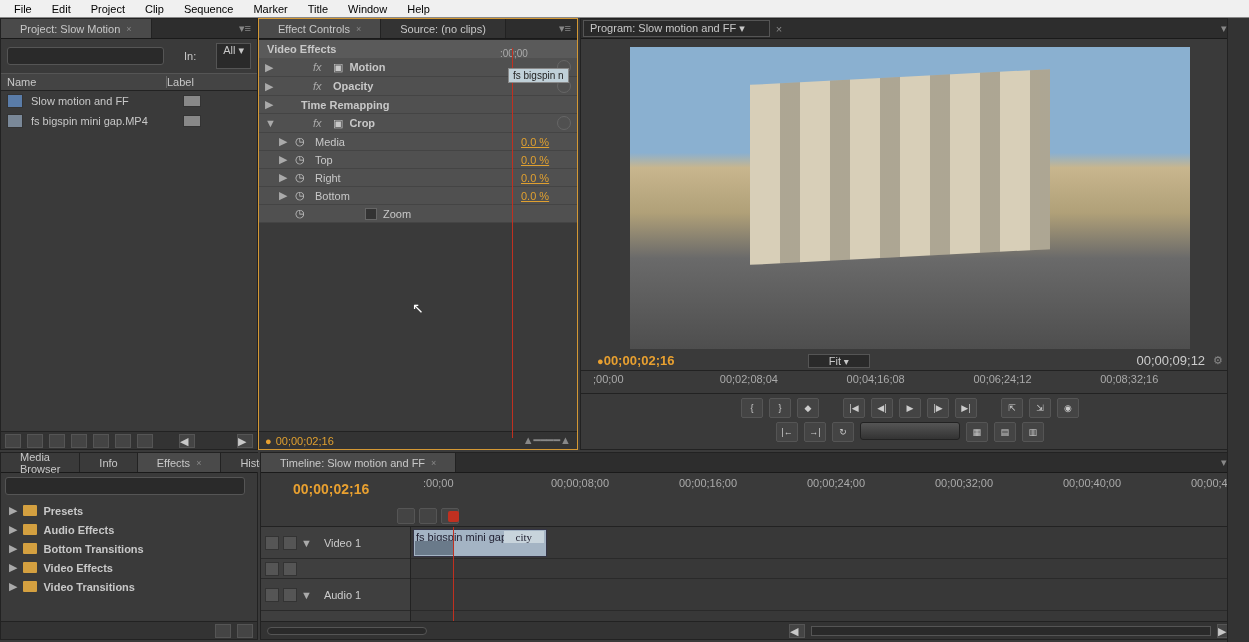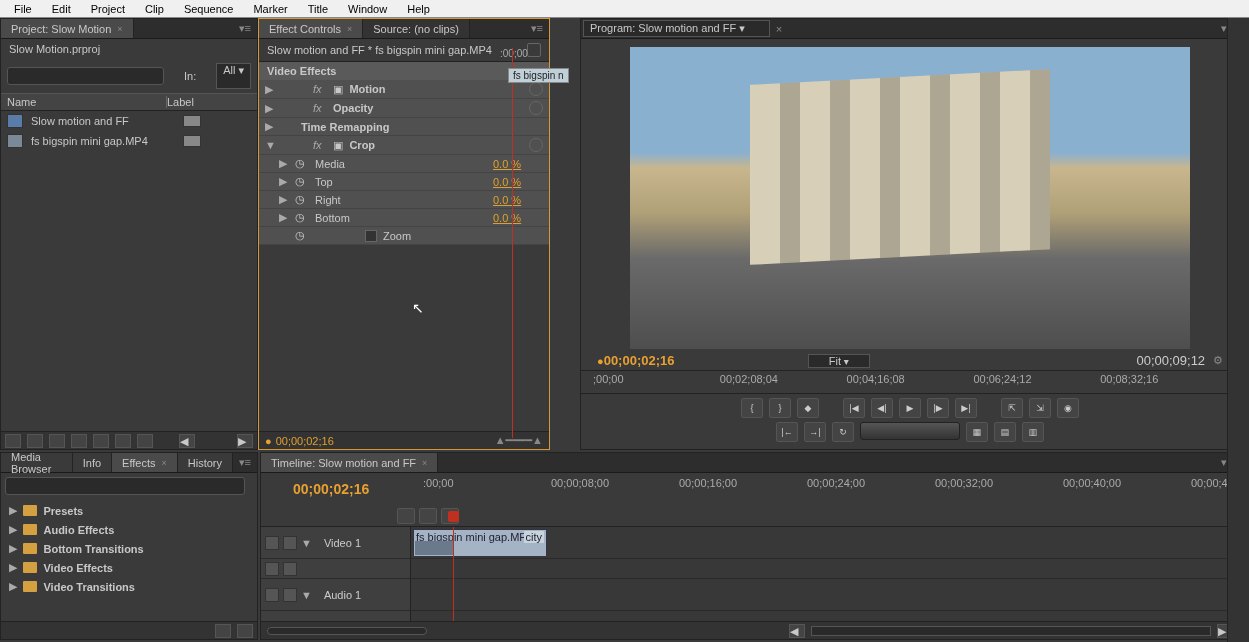--- a/index.html
+++ b/index.html
@@ -5,21 +5,21 @@
 * { margin: 0; padding: 0; box-sizing: border-box; font-family: Arial, sans-serif; font-size: 11px; }
 body { background: #3a3a3a; color: #c8c8c8; width: 1249px; height: 642px; overflow: hidden; position: relative; }
 
 
 .menubar { background: #f0f0f0; color: #000; height: 18px; display: flex; align-items: center; padding: 0 4px; border-bottom: 1px solid #888; }
 .menubar span { padding: 0 10px; cursor: pointer; }
 
 
 .panel { background: #3a3a3a; border: 1px solid #222; position: absolute; }
 .panel-tabs { display: flex; background: #2d2d2d; height: 20px; border-bottom: 1px solid #1a1a1a; align-items: center; }
-.tab { padding: 2px 10px; background: #3a3a3a; border-right: 1px solid #222; height: 100%; display: flex; align-items: center; position: relative; }
+.tab { padding: 2px 19px; background: #3a3a3a; border-right: 1px solid #222; height: 100%; display: flex; align-items: center; position: relative; }
 .tab.active { background: #4a4a4a; }
 .tab .x { margin-left: 6px; font-size: 9px; color: #888; }
 .panel-menu-icon { margin-left: auto; padding: 0 6px; color: #888; }
 
 
 #project-panel { left: 0; top: 18px; width: 258px; height: 432px; }
 .proj-header { display: flex; padding: 6px; gap: 10px; }
 .proj-thumb { width: 78px; height: 56px; background: #1a1a1a; border: 1px solid #555; }
 .proj-meta { flex: 1; display: flex; flex-direction: column; justify-content: flex-end; align-items: flex-end; padding-bottom: 4px; }
 .proj-name { padding: 4px 8px; }
@@ -30,21 +30,21 @@
 .proj-col-name { width: 160px; border-right: 1px solid #666; }
 .proj-items { }
 .proj-item { display: flex; align-items: center; padding: 3px 6px; gap: 8px; }
 .proj-item .icon { width: 16px; height: 14px; background: #5a7ca8; border: 1px solid #333; }
 .proj-item .icon.video { background: #7a8898; }
 .proj-item .label-swatch { width: 18px; height: 12px; background: #888; margin-left: auto; margin-right: 50px; border: 1px solid #333; }
 .proj-footer { position: absolute; bottom: 0; left: 0; right: 0; height: 18px; background: #333; display: flex; align-items: center; gap: 6px; padding: 0 4px; border-top: 1px solid #222; }
 .proj-footer .btn { width: 16px; height: 14px; background: #444; border: 1px solid #555; }
 
 
-#effect-controls { left: 258px; top: 18px; width: 292px; height: 432px; border: 1px solid #d49834; }
+#effect-controls { left: 258px; top: 18px; width: 320px; height: 432px; border: 1px solid #d49834; }
 .ec-header { padding: 4px 8px; background: #3a3a3a; display: flex; align-items: center; }
 .ec-header .reset { margin-left: auto; width: 14px; height: 14px; border: 1px solid #666; border-radius: 2px; }
 .ec-body { background: #454545; border-top: 1px solid #222; }
 .ec-body .section-head { background: #5a5a5a; padding: 3px 8px; font-weight: bold; }
 .ec-row { display: flex; align-items: center; padding: 2px 6px; gap: 6px; background: #505050; border-bottom: 1px solid #444; }
 .ec-row .twirl { color: #aaa; width: 10px; }
 .ec-row .fx { color: #aaa; font-style: italic; width: 14px; margin-left: 32px; }
 .ec-row .stopwatch { width: 14px; }
 .ec-row .label { flex: 1; }
 .ec-row .value { color: #e0a030; min-width: 50px; text-decoration: underline; }
@@ -92,21 +92,21 @@
 .tl-tracks { display: flex; height: 100px; }
 .tl-track-heads { width: 150px; background: #3f3f3f; border-right: 1px solid #222; }
 .tl-track-head { height: 32px; border-bottom: 1px solid #2a2a2a; display: flex; align-items: center; gap: 4px; padding: 0 4px; }
 .tl-track-head .tgl { width: 14px; height: 14px; background: #555; border: 1px solid #333; }
 .tl-track-head .name { margin-left: 6px; color: #ccc; }
 .tl-track-head .tw { color: #aaa; margin-right: 2px; }
 .tl-track-area { flex: 1; position: relative; background: #383838; }
 .tl-track-row { height: 32px; border-bottom: 1px solid #2a2a2a; position: relative; }
 .tl-clip { position: absolute; left: 2px; top: 2px; height: 28px; width: 134px; background: #a4b4c4; border: 1px solid #334; font-size: 9px; color: #223; padding: 1px 2px; overflow: hidden; }
 .tl-clip .thumb { width: 38px; height: 14px; background: #6a7a8a; position: absolute; bottom: 1px; left: 1px; }
-.tl-clip .badge { position: absolute; right: 2px; top: 1px; background: #c8d4dc; padding: 0 2px; }
+.tl-clip .badge { position: absolute; right: 2px; top: 1px; background: #c8d4dc; padding: 0 12px; font-family: Liberation Serif, serif; }
 .tl-playhead { position: absolute; left: 42px; top: 0; bottom: 0; width: 1px; background: #c03020; }
 .tl-playhead::before { content: ''; position: absolute; top: -16px; left: -5px; width: 11px; height: 11px; background: #c03020; border-radius: 2px; }
 .tl-footer { position: absolute; bottom: 0; left: 0; right: 0; height: 18px; background: #333; display: flex; align-items: center; padding: 0 6px; gap: 6px; border-top: 1px solid #222; }
 .tl-zoom { width: 160px; height: 8px; background: #2a2a2a; border: 1px solid #555; border-radius: 4px; }
 
 
 .mouse-cursor { position: absolute; left: 412px; top: 300px; font-size: 14px; color: #fff; pointer-events: none; }
 
 
 .right-tools { position: absolute; right: 0; top: 18px; bottom: 0; width: 22px; background: #333; border-left: 1px solid #222; }
@@ -127,21 +127,20 @@
 </div>
 
 <div id="project-panel" class="panel">
   <div class="panel-tabs">
     <div class="tab active">
       <span>Project: Slow Motion</span>
       <span class="x">×</span>
     </div>
     <div class="panel-menu-icon">▾≡</div>
   </div>
-  <div class="proj-name">Slow Motion.prproj</div>
   <div class="proj-searchrow">
     <input class="proj-search" style="">
     <span>In:</span>
     <div class="in-select"><span>All</span> ▾</div>
   </div>
   <div class="proj-cols">
     <div class="proj-col-name">Name</div>
     <div>Label</div>
   </div>
   <div class="proj-items">
@@ -174,24 +173,20 @@
 <div id="effect-controls" class="panel">
   <div class="panel-tabs">
     <div class="tab active">
       <span>Effect Controls</span>
       <span class="x">×</span>
     </div>
     <div class="tab" style="background:#333">
       <span>Source: (no clips)</span>
     </div>
     <div class="panel-menu-icon">▾≡</div>
-  </div>
-  <div class="ec-header">
-    <span>Slow motion and FF * fs bigspin mini gap.MP4</span>
-    <div class="reset"></div>
   </div>
   <div class="ec-body">
     <div class="section-head">Video Effects</div>
     <div class="ec-row bold">
       <span class="twirl">▶</span>
       <span class="fx">fx</span>
       <span>▣</span>
       <span class="label">Motion</span>
       <div class="keyf"></div>
     </div>

